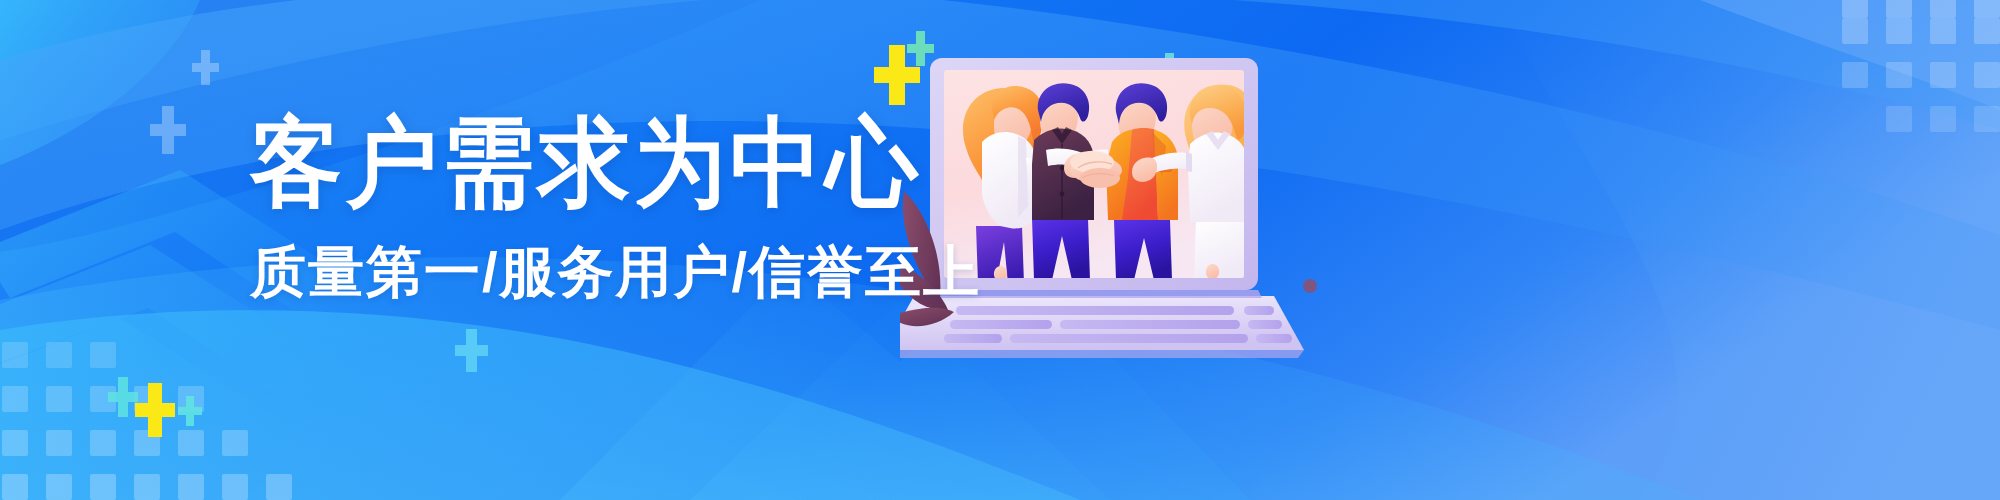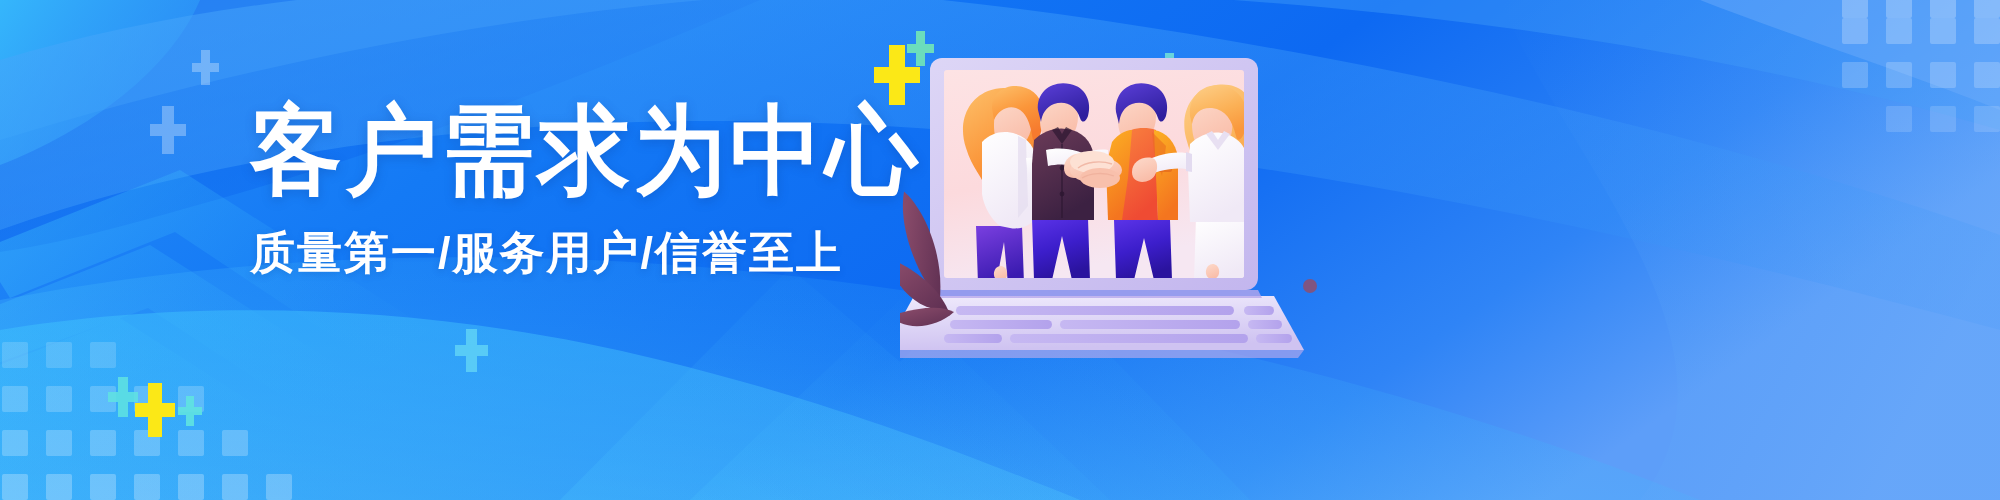--- a/index.html
+++ b/index.html
@@ -12,39 +12,39 @@
     overflow:hidden;
     background:linear-gradient(110deg,#1f8cf7 0%,#1578f5 28%,#0e6bf3 58%,#2a7ff6 82%,#4a97f8 100%);
   }
 
   
   .bg-art{ position:absolute; inset:0; width:100%; height:100%; }
 
   
   .text-block{
     position:absolute;
-    left:250px; top:100px;
+    left:250px; top:112px;
     width:620px;
     z-index:20;
   }
   .headline{
     font-size:92px;
     line-height:1.04;
     font-weight:bold;
     color:#ffffff;
     letter-spacing:4px;
     white-space:nowrap;
     text-shadow:0 3px 10px rgba(10,60,150,.28);
     font-stretch:condensed;
     transform:scaleY(1.06);
     transform-origin:left top;
   }
   .subline{
     margin-top:30px;
-    font-size:45px;
+    font-size:56px;
     line-height:1.2;
     font-weight:bold;
     color:#ffffff;
     letter-spacing:2px;
     white-space:nowrap;
     text-shadow:0 2px 7px rgba(10,60,150,.22);
   }
 
   
   .illustration{

